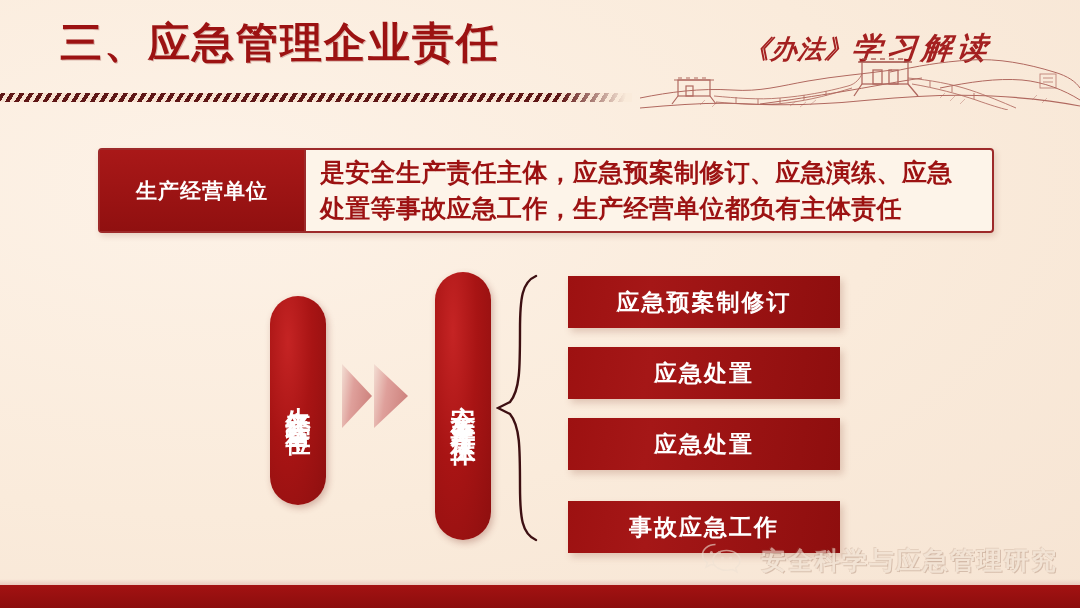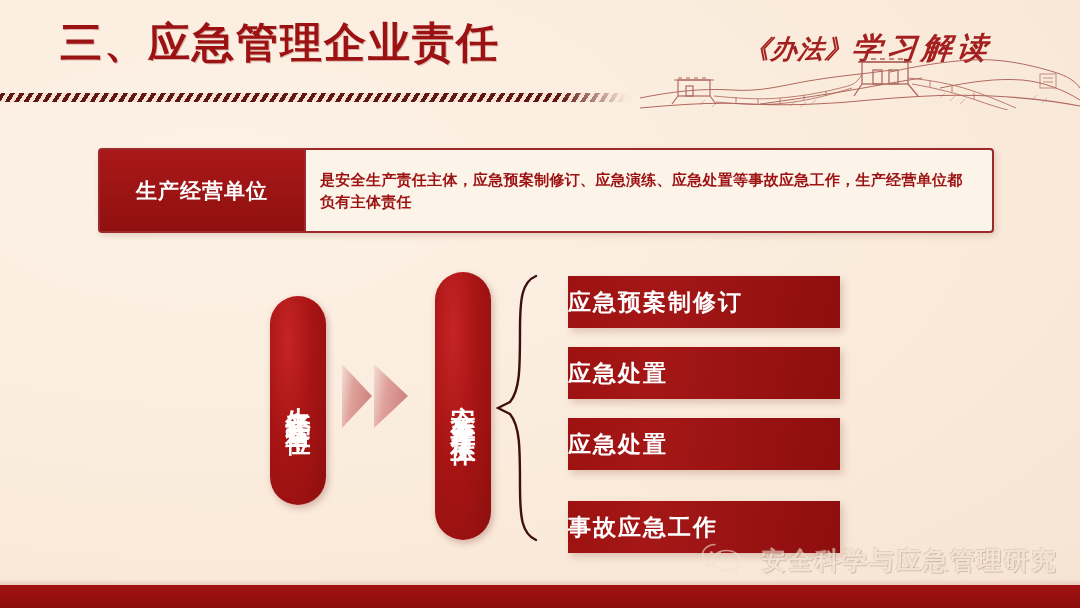--- a/index.html
+++ b/index.html
@@ -113,21 +113,21 @@
     align-items: center;
     justify-content: center;
     font-size: 21px;
     font-weight: bold;
     letter-spacing: 1px;
     border-right: 2px solid #9d2a2a;
   }
   .def-text {
     flex: 1 1 auto;
     color: #9c1212;
-    font-size: 15px;
+    font-size: 25px;
     font-weight: bold;
     line-height: 1.42;
     padding: 8px 20px 8px 14px;
     display: flex;
     align-items: center;
     letter-spacing: 0.3px;
   }
 
   
   .pill {
@@ -185,20 +185,21 @@
     left: 568px;
     width: 272px;
     height: 52px;
     background: linear-gradient(100deg, #9d1111 0%, #a51717 30%, #8e0e0e 100%);
     color: #ffffff;
     font-size: 23px;
     font-weight: bold;
     letter-spacing: 2px;
     display: flex;
     align-items: center;
+    justify-content: center;
     box-shadow: 3px 4px 7px rgba(130,60,40,0.22);
   }
   #item-0 { top: 276px; }
   #item-1 { top: 347px; }
   #item-2 { top: 418px; }
   #item-3 { top: 489px; margin-top: 12px; }
 
   
   .watermark {
     position: absolute;

